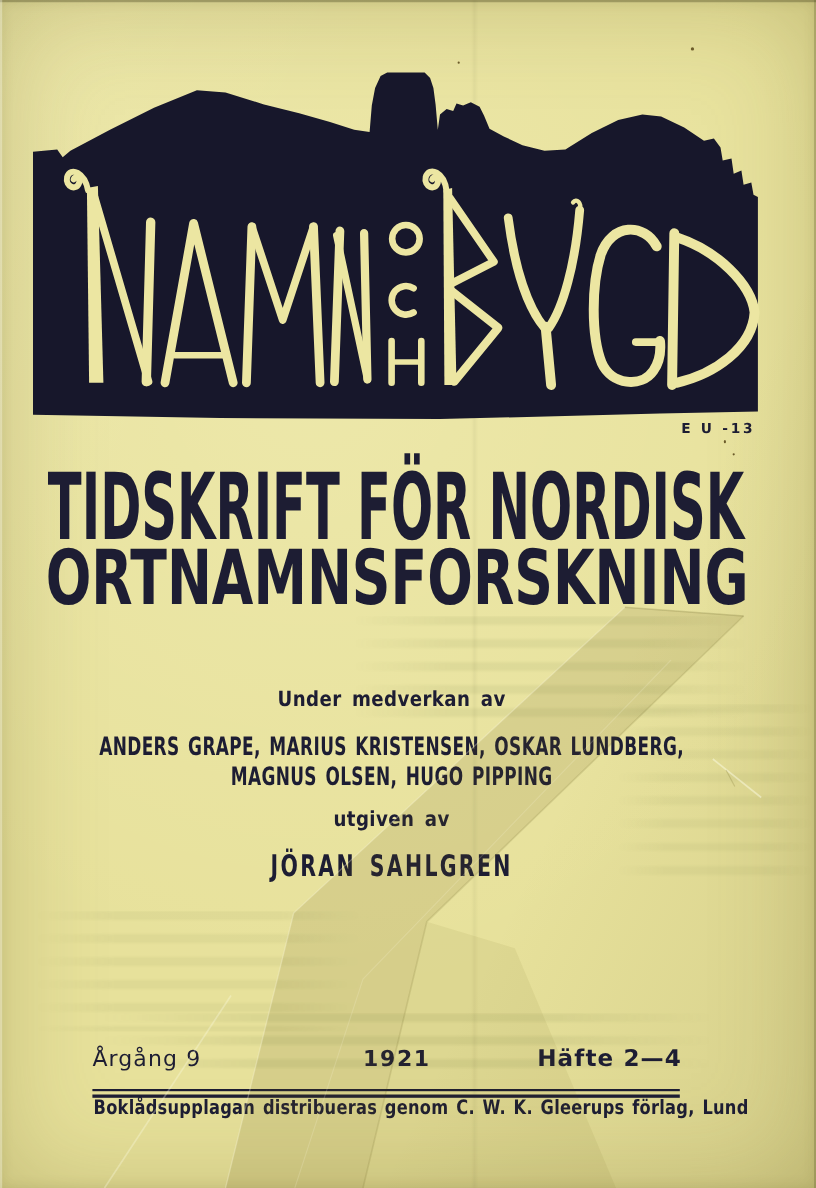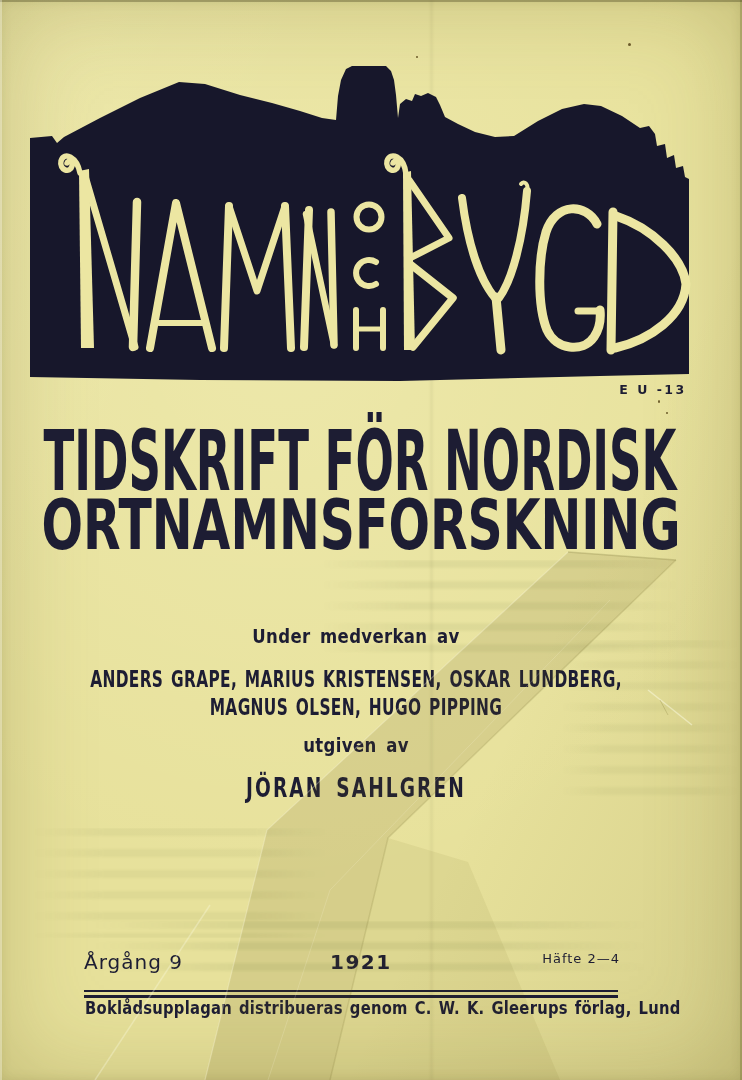--- a/index.html
+++ b/index.html
@@ -22,21 +22,21 @@
   .names1{top:668px;font-size:23px;font-weight:700;letter-spacing:.5px;word-spacing:3px;
     transform:translateX(-50%) scaleX(.67);}
   .names2{top:696px;font-size:23px;font-weight:700;letter-spacing:.5px;word-spacing:3px;
     transform:translateX(-50%) scaleX(.67);}
   .editor-intro{top:736px;font-size:19px;font-weight:700;letter-spacing:.4px;word-spacing:4px;
     transform:translateX(-50%) scaleX(.87);}
   .editor-name{top:774px;font-size:27px;font-weight:700;letter-spacing:3px;word-spacing:6px;
     transform:translateX(-50%) scaleX(.69);}
   .issue-volume{left:84px;top:952px;font-size:20px;font-weight:400;letter-spacing:1px;}
   .issue-year{left:330px;top:952px;font-size:20px;font-weight:700;letter-spacing:1.5px;}
-  .issue-number{right:122px;top:952px;font-size:13px;font-weight:400;letter-spacing:1px;}
+  .issue-number{right:122px;top:952px;font-size:21px;font-weight:700;letter-spacing:1px;}
   .double-rule{position:absolute;left:84px;top:990px;width:534px;height:3px;z-index:3;
     border-top:2px solid #1d1d33;border-bottom:3.5px solid #1d1d33;}
   .imprint{left:85px;top:999px;font-size:18px;font-weight:700;letter-spacing:.3px;word-spacing:2px;
     transform-origin:left top;transform:scaleX(.82);}
   .ghost{position:absolute;z-index:1;pointer-events:none;
     background:repeating-linear-gradient(180deg, rgba(84,99,44,.15) 0 8px, transparent 8px 21px);
     filter:blur(1px);opacity:.5;
     -webkit-mask-image:linear-gradient(90deg,transparent,#000 25%,#000 75%,transparent);
     mask-image:linear-gradient(90deg,transparent,#000 25%,#000 75%,transparent);}
   .tape-svg{position:absolute;left:0;top:0;z-index:4;pointer-events:none;}

